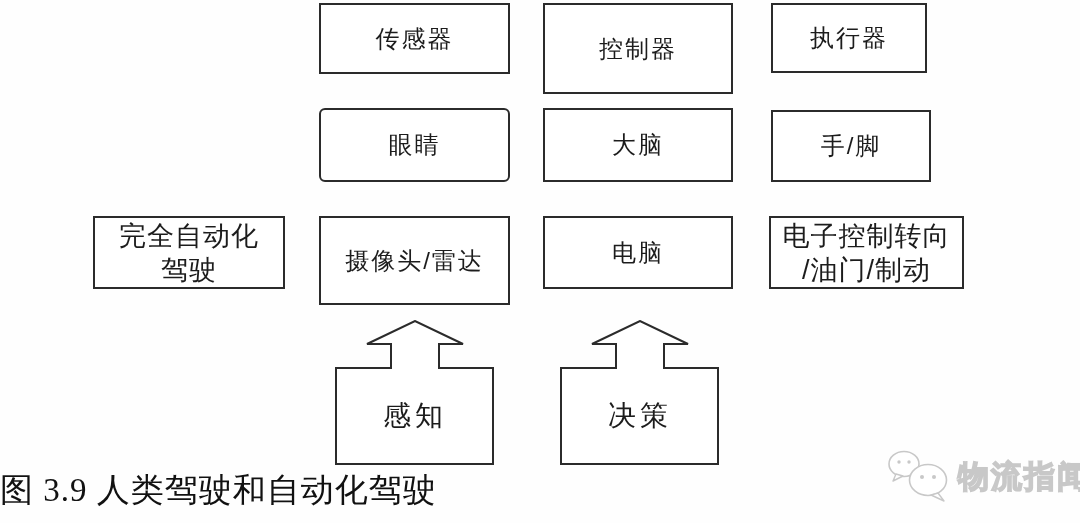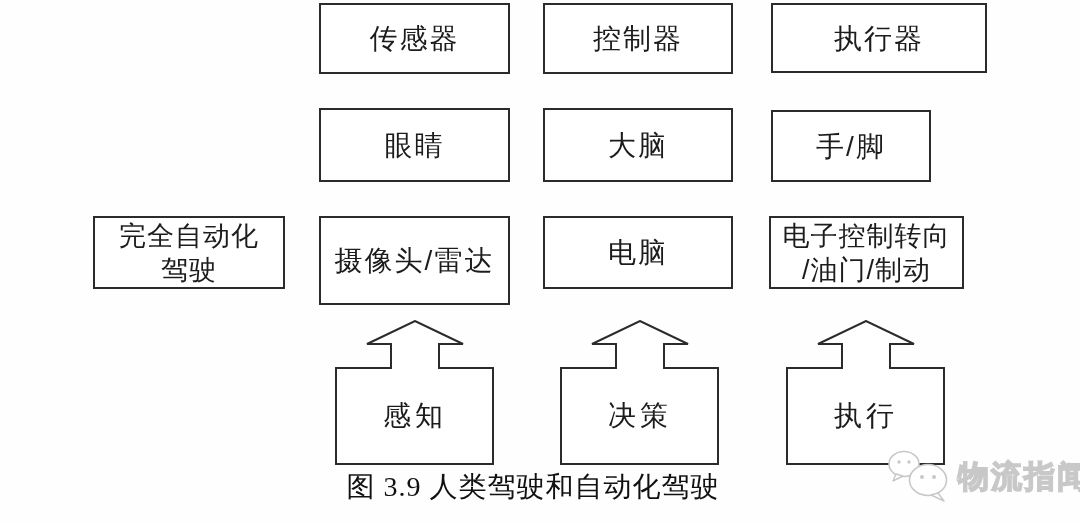--- a/index.html
+++ b/index.html
@@ -13,21 +13,21 @@
     color: #1c1c1c;
   }
   .box {
     position: absolute;
     border: 2px solid #2b2b2b;
     background: #ffffff;
     display: flex;
     align-items: center;
     justify-content: center;
     flex-direction: column;
-    font-size: 28px;
+    font-size: 24px;
     letter-spacing: 2px;
     text-align: center;
     box-sizing: border-box;
     line-height: 1.25;
   }
   .box.two-line { font-size: 27px; letter-spacing: 1px; line-height: 34px; }
   .arrowbox { position: absolute; width: 160px; height: 146px; }
   .arrowbox svg { position: absolute; left: 0; top: 0; }
   .arrowbox .process-label {
     position: absolute;
@@ -37,23 +37,22 @@
     align-items: center;
     justify-content: center;
     font-size: 28px;
     letter-spacing: 4px;
   }
   #caption {
     position: absolute;
     left: 0;
     width: 1066px;
     top: 468px;
-    text-align: center;
     font-family: "Liberation Serif", "DejaVu Serif", serif;
-    font-size: 28px;
+    font-size: 33px;
     color: #111111;
     letter-spacing: 1px;
     white-space: nowrap;
   }
   #watermark {
     position: absolute;
     left: 884px;
     top: 448px;
     display: flex;
     align-items: center;
@@ -70,28 +69,28 @@
   }
 </style>
 </head>
 <body>
 
 <div id="stage">
 
   <div class="box" style="left:319px; top:3px;  width:191px; height:71px;">
     <span>传感器</span>
   </div>
-  <div class="box" style="left:543px; top:3px;  width:190px; height:71px;">
+  <div class="box" style="left:543px; top:3px;  width:190px; height:91px;">
     <span>控制器</span>
   </div>
-  <div class="box" style="left:771px; top:3px;  width:216px; height:70px;">
+  <div class="box" style="left:771px; top:3px;  width:156px; height:70px;">
     <span>执行器</span>
   </div>
 
-  <div class="box" style="left:319px; top:108px; width:191px; height:74px;">
+  <div class="box" style="left:319px; top:108px; width:191px; height:74px;border-radius:6px;">
     <span>眼睛</span>
   </div>
   <div class="box" style="left:543px; top:108px; width:190px; height:74px;">
     <span>大脑</span>
   </div>
   <div class="box" style="left:771px; top:110px; width:160px; height:72px;">
     <span>手/脚</span>
   </div>
 
   <div class="box two-line" style="left:93px;  top:216px; width:192px; height:73px;text-align:center;">
@@ -116,26 +115,20 @@
     <div class="process-label">感知</div>
   </div>
 
   <div class="arrowbox" style="left:560px; top:320px;">
     <svg width="160" height="146" viewBox="0 0 160 146">
       <polygon points="1,48 56,48 56,24 32,24 80,1 128,24 104,24 104,48 158,48 158,144 1,144" fill="#ffffff" stroke="#2b2b2b" stroke-width="2" stroke-linejoin="miter"></polygon>
     </svg>
     <div class="process-label">决策</div>
   </div>
 
-  <div class="arrowbox" style="left:786px; top:320px;">
-    <svg width="160" height="146" viewBox="0 0 160 146">
-      <polygon points="1,48 56,48 56,24 32,24 80,1 128,24 104,24 104,48 158,48 158,144 1,144" fill="#ffffff" stroke="#2b2b2b" stroke-width="2" stroke-linejoin="miter"></polygon>
-    </svg>
-    <div class="process-label">执行</div>
-  </div>
 
   <div id="caption">图 3.9 人类驾驶和自动化驾驶</div>
 
   <div id="watermark">
     <svg width="74" height="58" viewBox="0 0 74 58">
       <ellipse cx="20" cy="16" rx="15" ry="12.5" fill="#ffffff" stroke="#c8c8c8" stroke-width="1.6"></ellipse>
       <path d="M12 26 L9 33 L19 28 Z" fill="#ffffff" stroke="#c8c8c8" stroke-width="1.4" stroke-linejoin="round"></path>
       <circle cx="15" cy="14" r="1.7" fill="#c8c8c8"></circle>
       <circle cx="25" cy="14" r="1.7" fill="#c8c8c8"></circle>
       <ellipse cx="44" cy="32" rx="18.5" ry="15.5" fill="#ffffff" stroke="#c8c8c8" stroke-width="1.6"></ellipse>

